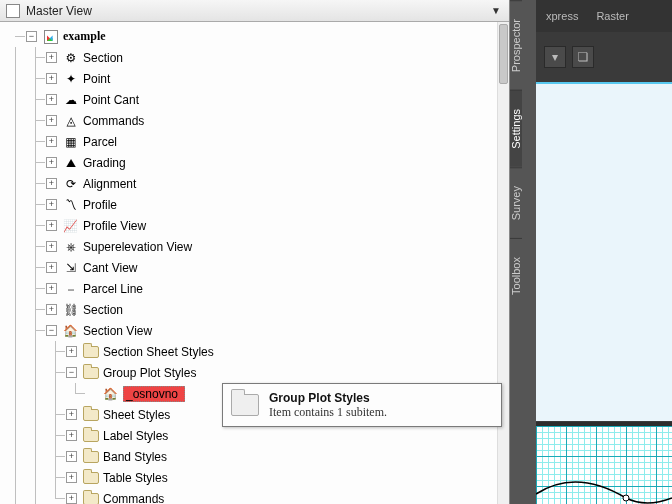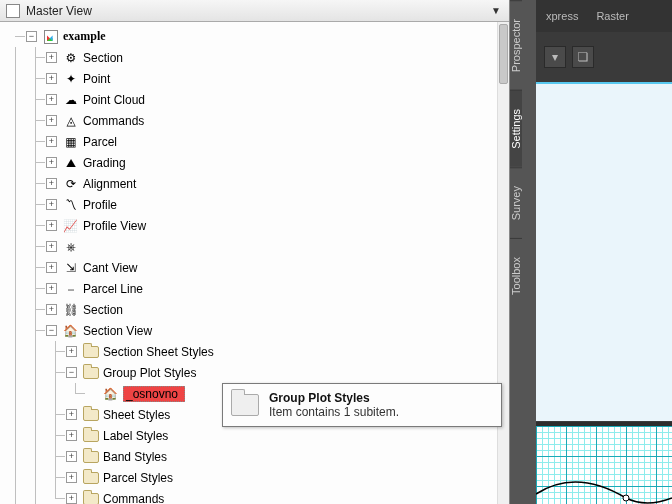--- a/index.html
+++ b/index.html
@@ -152,21 +152,21 @@
   border-radius: 0 2px 2px 2px;
   position: relative;
 }
 .tooltip .tip-icon::before {
   content: ''; position: absolute;
   left: -1px; top: -6px; width: 12px; height: 5px;
   background: #efefef; border: 1px solid #aaa; border-bottom: none;
   border-radius: 2px 2px 0 0;
 }
 .tooltip .tip-title { font-weight: bold; color: #111; }
-.tooltip .tip-body { color: #333; }
+.tooltip .tip-body { color: #333; font-family: Liberation Serif, serif; }
 
 .sidetabs {
   position: absolute;
   left: 510px; top: 0; width: 26px; height: 504px;
   background: #555;
 }
 .tab {
   writing-mode: vertical-rl;
   transform: rotate(180deg);
   color: #ccc;
@@ -266,21 +266,21 @@
         <span class="spacer v h"></span>
       <span class="exp">+</span>
       <span class="icon">✦</span>
       <span class="label">Point</span>
     </div>
     <div class="node">
       <span class="spacer v"></span>
         <span class="spacer v h"></span>
       <span class="exp">+</span>
       <span class="icon">☁</span>
-      <span class="label">Point Cloud</span>
+      <span class="label">Point Cant</span>
     </div>
     <div class="node">
       <span class="spacer v"></span>
         <span class="spacer v h"></span>
       <span class="exp">+</span>
       <span class="icon">◬</span>
       <span class="label">Commands</span>
     </div>
     <div class="node">
       <span class="spacer v"></span>
@@ -315,20 +315,21 @@
         <span class="spacer v h"></span>
       <span class="exp">+</span>
       <span class="icon">📈</span>
       <span class="label">Profile View</span>
     </div>
     <div class="node">
       <span class="spacer v"></span>
         <span class="spacer v h"></span>
       <span class="exp">+</span>
       <span class="icon">⎈</span>
+      <span class="label">Superelevation View</span>
     </div>
     <div class="node">
       <span class="spacer v"></span>
         <span class="spacer v h"></span>
       <span class="exp">+</span>
       <span class="icon">⇲</span>
       <span class="label">Cant View</span>
     </div>
     <div class="node">
       <span class="spacer v"></span>
@@ -416,21 +417,21 @@
       <span class="label">Band Styles</span>
     </div>
     <div class="node">
       <span class="spacer v"></span>
         <span class="spacer v"></span>
         <span class="spacer v h"></span>
       <span class="exp">+</span>
       <span class="icon">
           <span class="folder-icon"></span>
         </span>
-      <span class="label">Parcel Styles</span>
+      <span class="label">Table Styles</span>
     </div>
     <div class="node">
       <span class="spacer v"></span>
         <span class="spacer v"></span>
         <span class="spacer vt h"></span>
       <span class="exp">+</span>
       <span class="icon">
           <span class="folder-icon"></span>
         </span>
       <span class="label">Commands</span>

